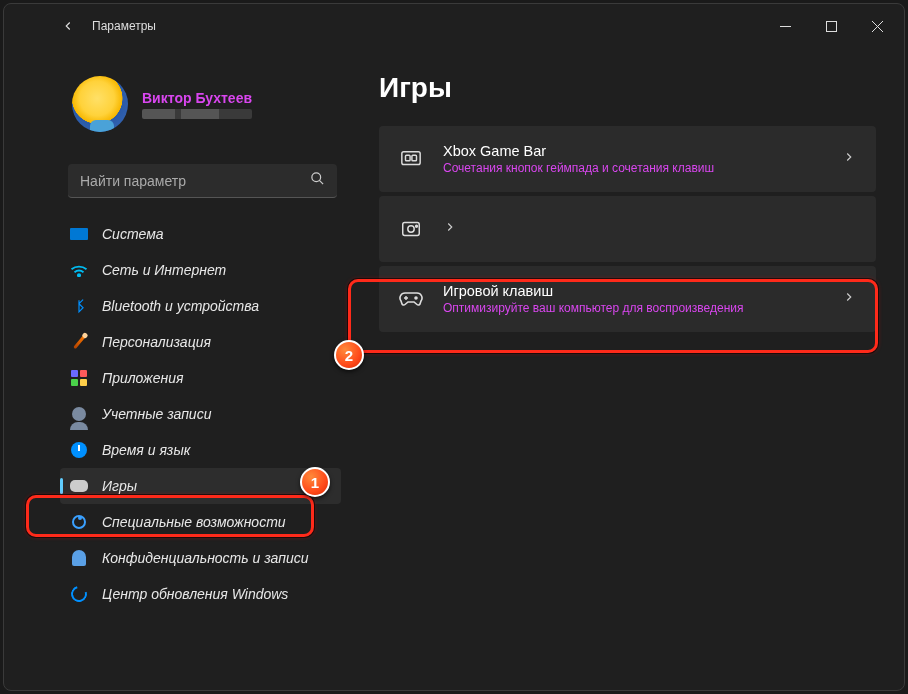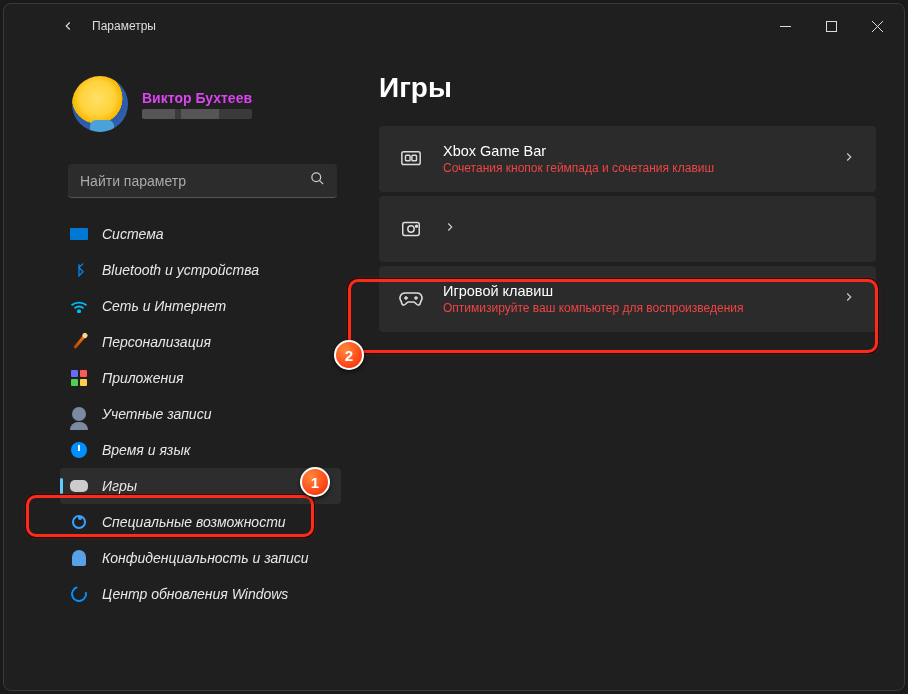--- a/index.html
+++ b/index.html
@@ -148,21 +148,21 @@
     padding: 0 20px;
     margin-bottom: 4px;
     cursor: pointer;
   }
   .card-icon {
     width: 24px; height:24px; margin-right: 20px;
     display:flex;align-items:center;justify-content:center;flex-shrink:0;
   }
   .card-texts { flex: 1; }
   .card-title { font-size: 14.5px; color:#fff; }
-  .card-sub { font-size: 12px; color: #ef4444; margin-top:2px; }
+  .card-sub { font-size: 12px; color: #d946ef; margin-top:2px; }
   .chevron { color:#ccc; }
   
   .ic-system{background:#0078d4;width:18px;height:12px;border-radius:1px;}
   .ic-bt{color:#0078d4;font-size:16px;}
   .ic-net{color:#00bcf2;font-size:14px;}
   .ic-pers{width:3px;height:16px;background:linear-gradient(#ff7a00,#b04000);border-radius:2px;transform:rotate(40deg);position:relative;}
   .ic-pers::after{content:"";position:absolute;top:-3px;left:-1px;width:5px;height:5px;background:#ffd39a;border-radius:2px;}
   .ic-apps{display:grid;grid-template-columns:7px 7px;grid-template-rows:7px 7px;gap:2px;}
   .ic-apps span{background:#6a6aff;border-radius:1px;}
   .ic-apps span:nth-child(2){background:#ff5a5a;}
@@ -231,37 +231,37 @@
       </div>
 
       <ul class="nav">
         <li class="nav-item">
           <span class="nav-icon">
               <span class="ic-system"></span>
             </span>
           <span>Система</span>
         </li>
         <li class="nav-item">
-          <span class="nav-icon ic-bt">
-            <svg width="14" height="18" viewBox="0 0 24 24" fill="#0090ff">
-                <path d="M12 2v20l7-7-7-7 7-7-7 7V2z" fill="none" stroke="#0090ff" stroke-width="2"></path>
-              </svg>
-          </span>
-          <span>Bluetooth и устройства</span>
-        </li>
-        <li class="nav-item">
           <span class="nav-icon ic-net">
             <svg width="18" height="14" viewBox="0 0 24 18" fill="none" stroke="#00bcf2" stroke-width="2.5">
                 <path d="M2 8 a16 16 0 0 1 20 0 M6 12 a10 10 0 0 1 12 0"></path>
                 <circle cx="12" cy="16" r="1.5" fill="#00bcf2"></circle>
               </svg>
           </span>
           <span>Сеть и Интернет</span>
         </li>
         <li class="nav-item">
+          <span class="nav-icon ic-bt">
+            <svg width="14" height="18" viewBox="0 0 24 24" fill="#0090ff">
+                <path d="M12 2v20l7-7-7-7 7-7-7 7V2z" fill="none" stroke="#0090ff" stroke-width="2"></path>
+              </svg>
+          </span>
+          <span>Bluetooth и устройства</span>
+        </li>
+        <li class="nav-item">
           <span class="nav-icon">
               <span class="ic-pers"></span>
             </span>
           <span>Персонализация</span>
         </li>
         <li class="nav-item">
           <span class="nav-icon">
               <span class="ic-apps">
                 <span></span>
                 <span></span>

